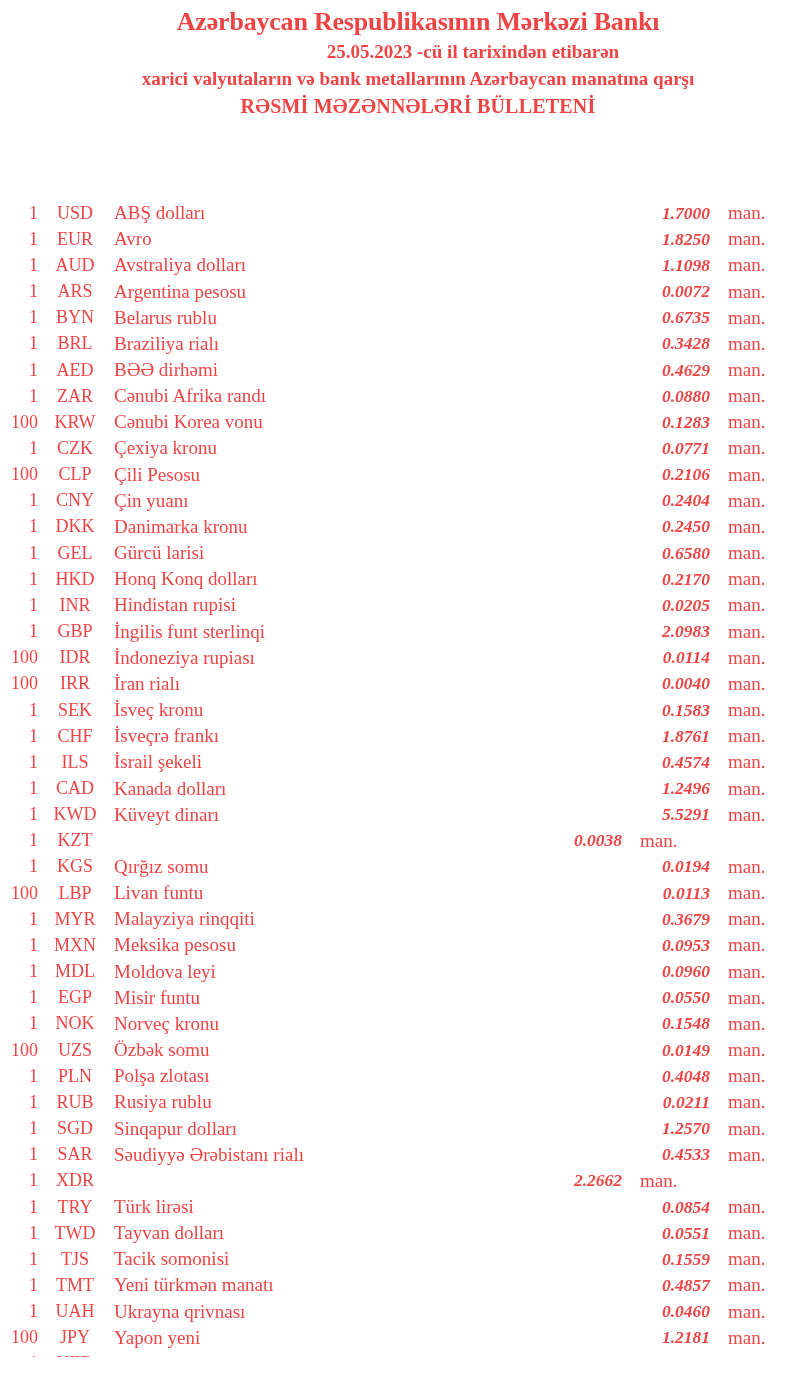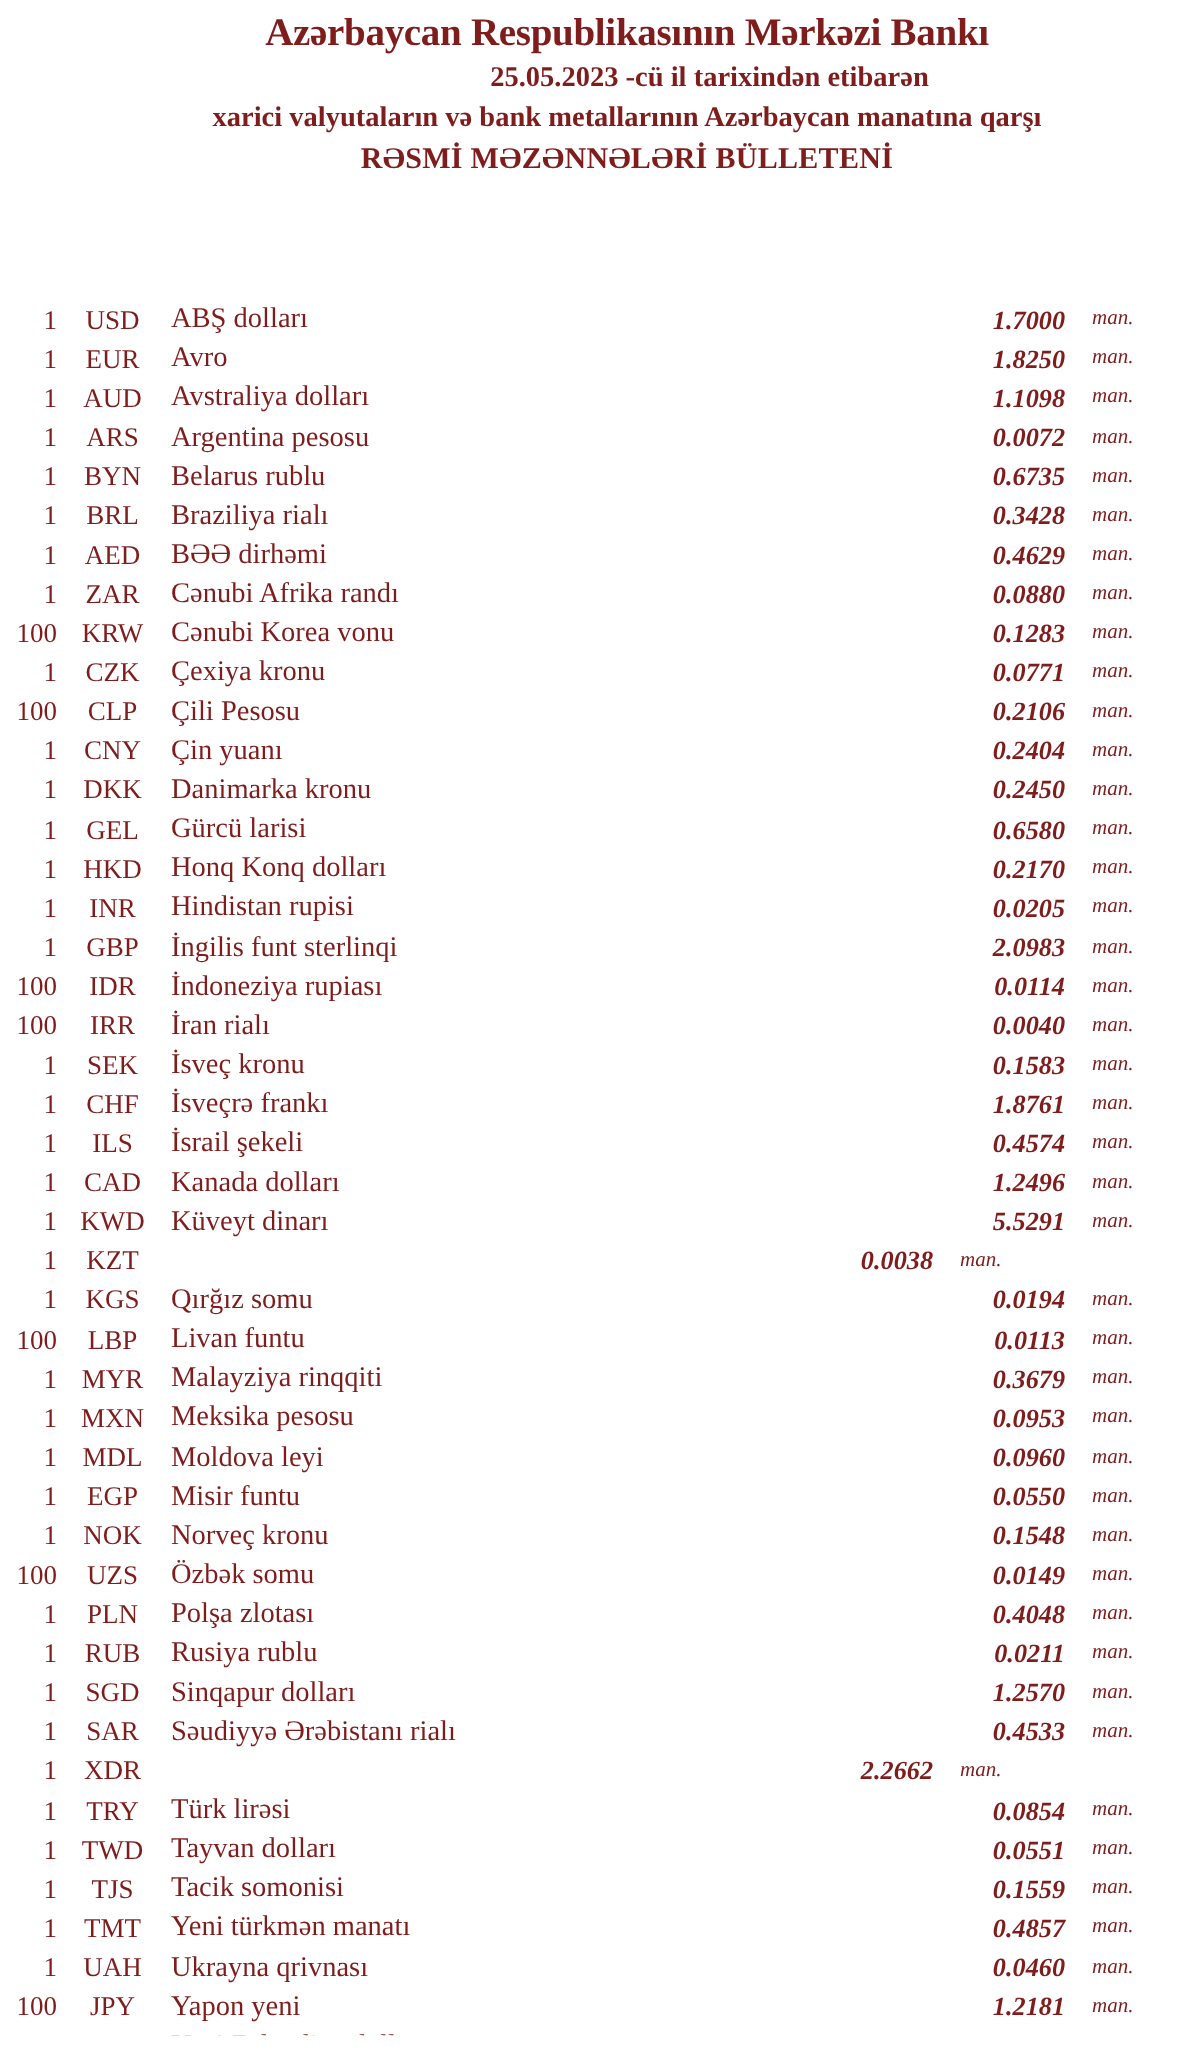--- a/index.html
+++ b/index.html
@@ -1,21 +1,21 @@
 <!DOCTYPE html>
 <html><head>
 <meta charset="utf-8">
 <style>
   html, body { margin: 0; padding: 0; background: #ffffff; }
   .page {
     position: relative;
     width: 800px;
     height: 1357px;
     background: #ffffff;
-    color: #7f1d1d;
+    color: #ef4444;
     font-family: "Liberation Serif", "DejaVu Serif", serif;
     overflow: hidden;
   }
   .header { padding-top: 6px; padding-left: 36px; text-align: center; }
   .bank-name {
     font-size: 26px;
     font-weight: bold;
     line-height: 32px;
     letter-spacing: -0.2px;
   }
@@ -73,22 +73,21 @@
     overflow: hidden;
   }
   .value {
     text-align: right;
     font-size: 17.5px;
     font-weight: bold;
     font-style: italic;
   }
   .unit {
     padding-left: 18px;
-    font-size: 14px;
-    font-style: italic;
+    font-size: 19px;
   }
 </style>
 </head>
 <body>
 
 <div class="page">
   <div class="header">
     <div class="bank-name">Azərbaycan Respublikasının Mərkəzi Bankı</div>
     <div class="date-line">25.05.2023 -cü il tarixindən etibarən</div>
     <div class="subject-line">xarici valyutaların və bank metallarının Azərbaycan manatına qarşı</div>

